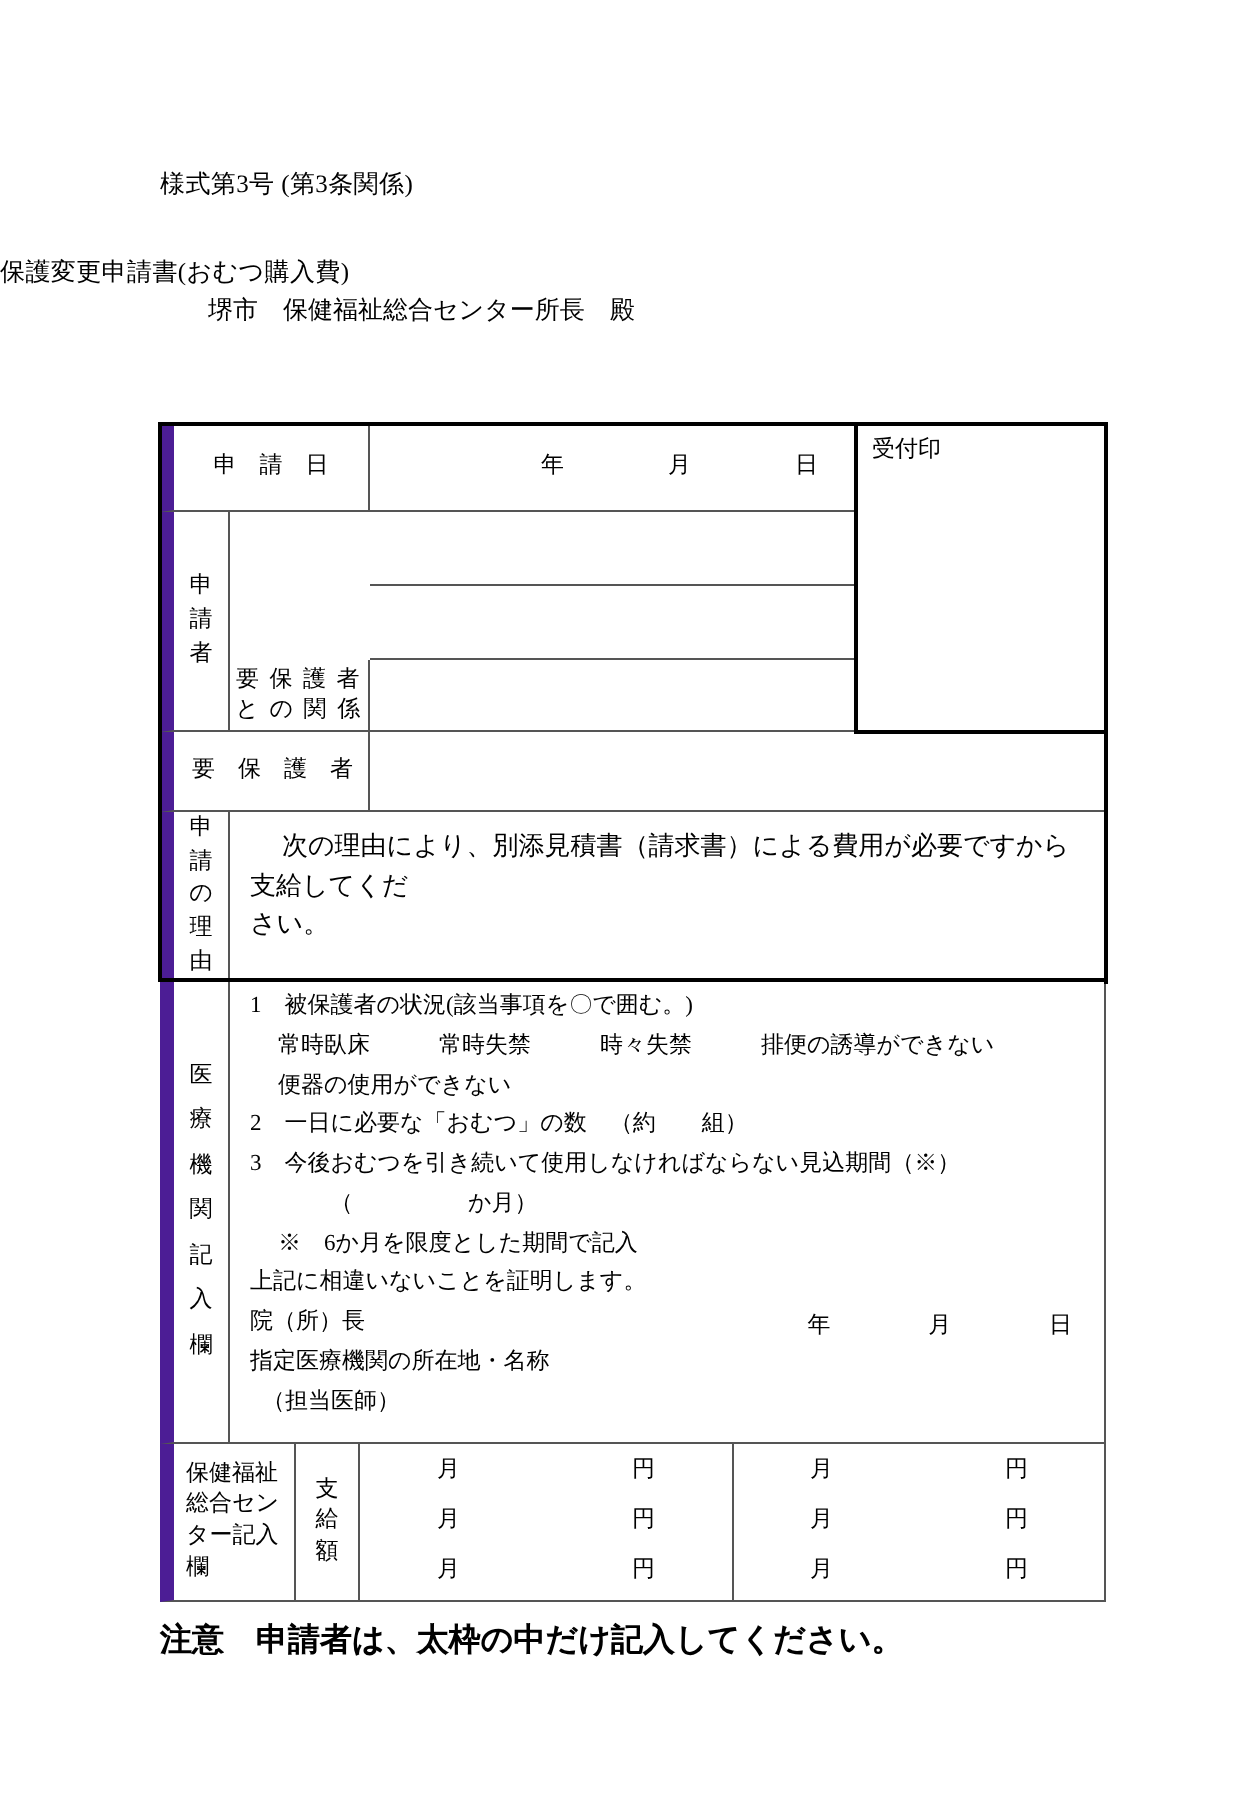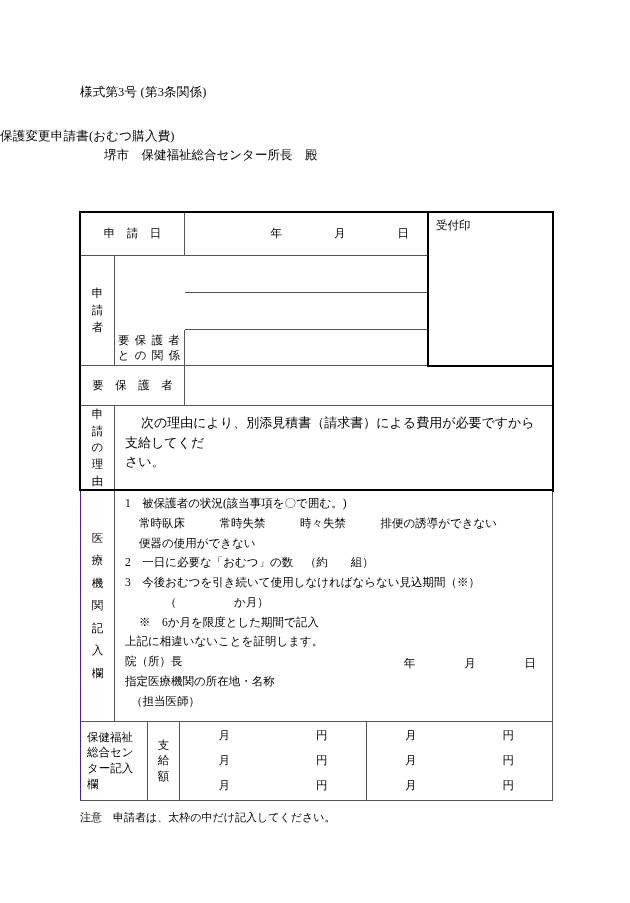--- a/index.html
+++ b/index.html
@@ -47,40 +47,41 @@
   }
   .intro {
     position: absolute;
     left: 96px; top: 181px;
     font-size: 12.5px;
     white-space: nowrap;
   }
   .footer-note {
     position: absolute;
     left: 80px; top: 810px;
-    font-size: 11px;
-    white-space: nowrap;
+    font-size: 16px;
+    white-space: nowrap;
+    font-weight: bold;
   }
 
   
   .tbl {
     position: absolute;
     left: 80px; top: 212px;
     width: 473px;
     height: 589px;
   }
   .cell {
     position: absolute;
     box-sizing: border-box;
     font-size: 11.5px;
     line-height: 1.32;
   }
   .bt { border-top: 1px solid #555; }
   .bb { border-bottom: 1px solid #555; }
-  .bl { border-left: 1px solid #4c1d95; }
+  .bl { border-left: 7px solid #4c1d95; }
   .br { border-right: 1px solid #555; }
 
   
   .thick {
     position: absolute;
     background: #000000;
   }
 
   
   .lbl-h {

